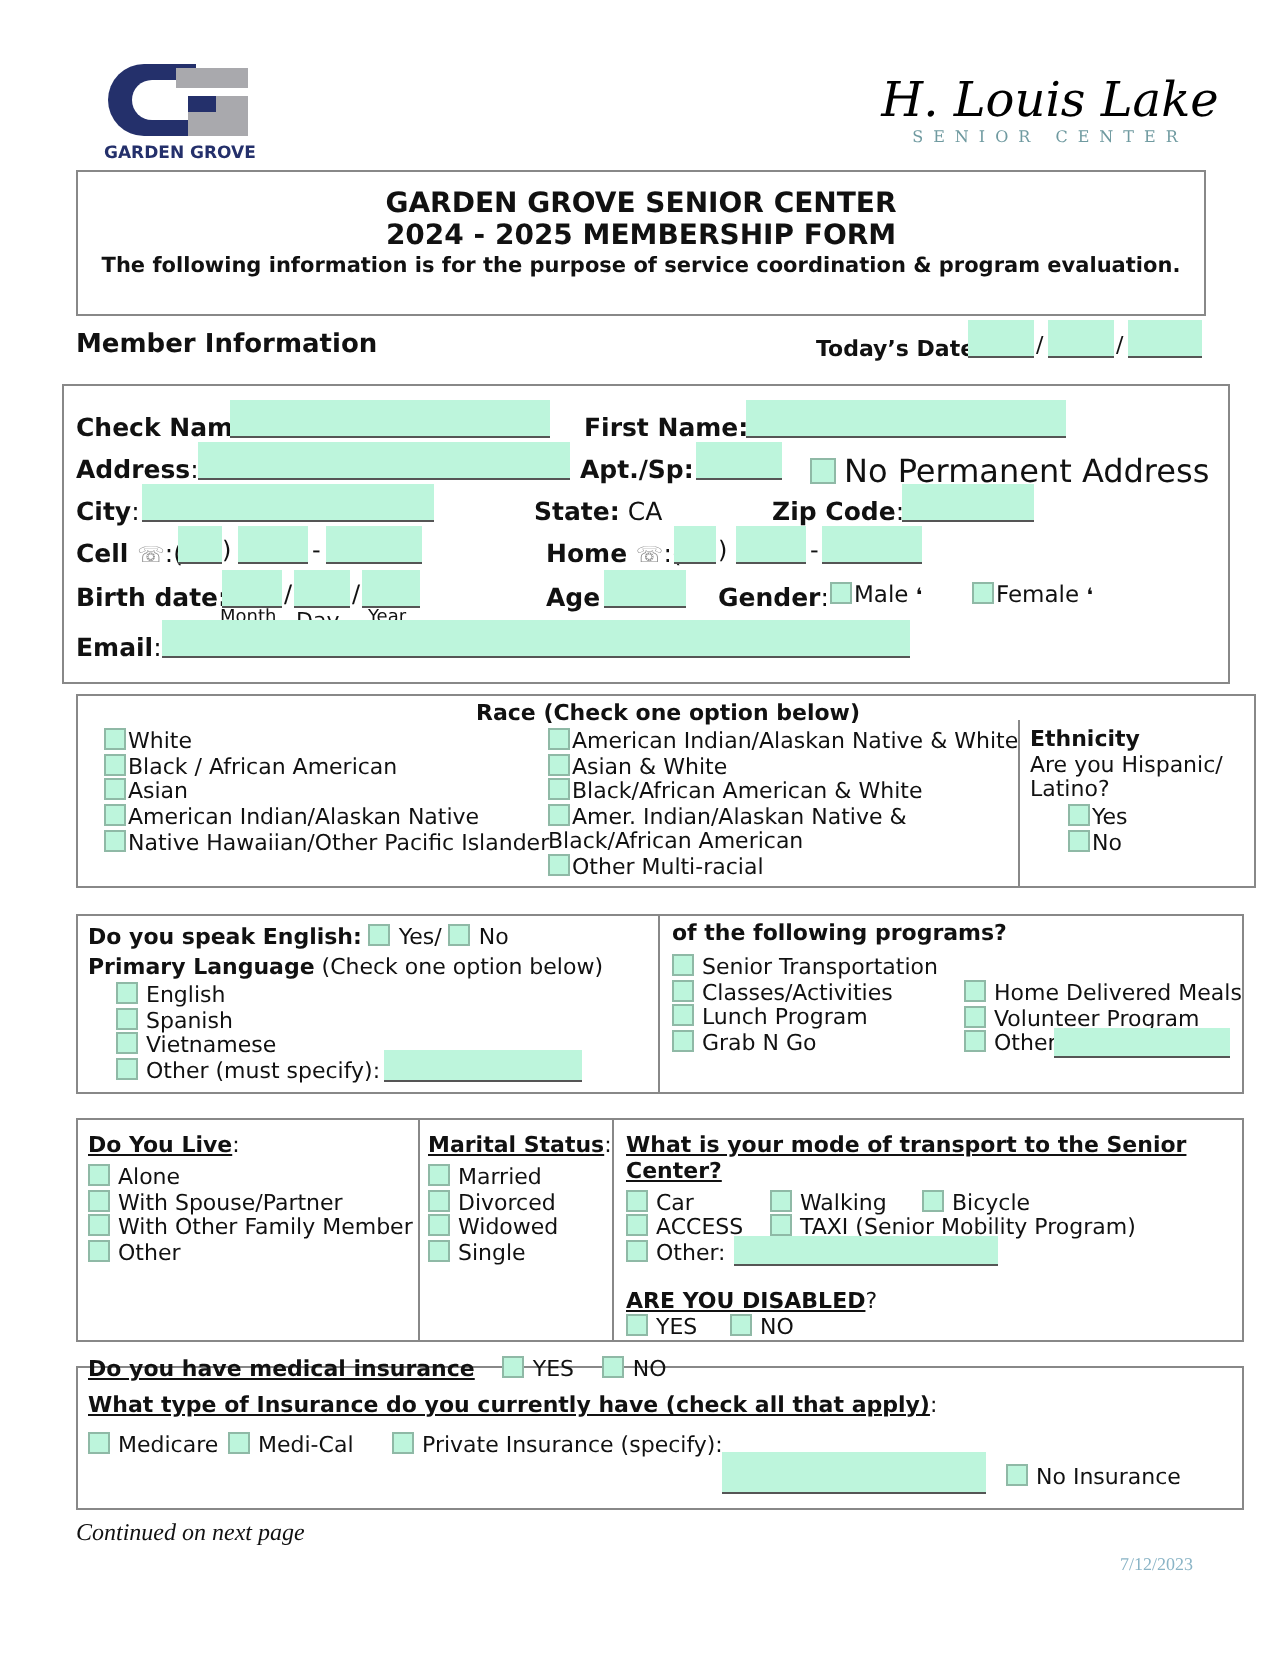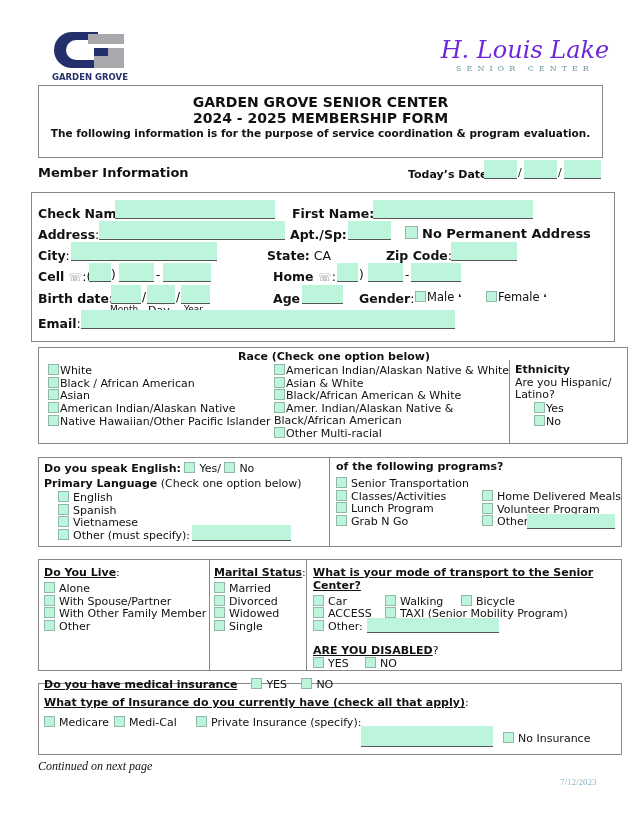--- a/index.html
+++ b/index.html
@@ -21,21 +21,21 @@
     <div style="position:absolute;left:0;top:0;width:44px;height:36px;border-radius:22px 0 0 22px;background:#24306b;"></div>
     <div style="position:absolute;left:12px;top:8px;width:40px;height:20px;background:#fff;border-radius:12px 0 0 12px;"></div>
     <div style="position:absolute;left:34px;top:2px;width:36px;height:10px;background:#a9a9ad;"></div>
     <div style="position:absolute;left:40px;top:16px;width:30px;height:20px;background:#a9a9ad;"></div>
     <div style="position:absolute;left:40px;top:16px;width:14px;height:8px;background:#24306b;"></div>
   </div>
   <div style="position:absolute;left:0;top:40px;font-size:8.5px;font-weight:bold;color:#24306b;white-space:nowrap;">GARDEN GROVE</div>
 </div>
 
 <div class="abs" style="left:440px;top:36px;width:170px;height:46px;text-align:center;">
-  <div style="font-family:'DejaVu Serif',serif;font-style:italic;font-size:24px;color:#6d28d9;line-height:28px;">H. Louis Lake</div>
+  <div style="font-family:'DejaVu Serif',serif;font-style:italic;font-size:24px;color:#000000;line-height:28px;">H. Louis Lake</div>
   <div style="font-family:'DejaVu Serif',serif;font-size:8px;letter-spacing:5px;color:#6f9aa0;">SENIOR CENTER</div>
 </div>
 
 <div class="box" style="left:38px;top:85px;width:565px;height:73px;text-align:center;">
   <div style="font-size:14px;font-weight:bold;margin-top:8px;line-height:16px;">GARDEN GROVE SENIOR CENTER</div>
   <div style="font-size:14px;font-weight:bold;line-height:17px;">2024 - 2025 MEMBERSHIP FORM</div>
   <div style="font-size:10.5px;font-weight:bold;line-height:13px;">The following information is for the purpose of service coordination &amp; program evaluation.</div>
 </div>
 
 <div class="abs lbl" style="left:38px;top:165px;font-size:13px;">Member Information</div>
@@ -50,21 +50,21 @@
 
 <div class="abs lbl" style="left:38px;top:206px;"><span>Check Name</span><span style="font-weight:normal">:</span></div>
 <div class="fld" style="left:115px;top:200px;width:160px;"></div>
 <div class="abs lbl" style="left:292px;top:206px;">First Name:</div>
 <div class="fld" style="left:373px;top:200px;width:160px;"></div>
 
 <div class="abs lbl" style="left:38px;top:227px;"><span>Address</span><span style="font-weight:normal">:</span></div>
 <div class="fld" style="left:99px;top:221px;width:186px;"></div>
 <div class="abs lbl" style="left:290px;top:227px;">Apt./Sp:</div>
 <div class="fld" style="left:348px;top:221px;width:43px;"></div>
-<div class="abs" style="left:405px;top:226px;font-size:13px;white-space:nowrap;font-weight:bold;"><span class="cb" style="width:13px;height:13px;"></span><span>No Permanent Address</span></div>
+<div class="abs" style="left:405px;top:226px;font-size:16px;white-space:nowrap;"><span class="cb" style="width:13px;height:13px;"></span><span>No Permanent Address</span></div>
 
 <div class="abs lbl" style="left:38px;top:248px;"><span>City</span><span style="font-weight:normal">:</span></div>
 <div class="fld" style="left:71px;top:242px;width:146px;"></div>
 <div class="abs" style="left:267px;top:248px;font-size:12.5px;"><b>State:</b> <span>CA</span></div>
 <div class="abs lbl" style="left:386px;top:248px;"><span>Zip Code</span><span style="font-weight:normal">:</span></div>
 <div class="fld" style="left:451px;top:242px;width:66px;"></div>
 
 <div class="abs lbl" style="left:38px;top:269px;"><span>Cell</span> <span style="font-weight:normal;color:#888;font-size:11px;">☏</span><span style="font-weight:normal">:(</span></div>
 <div class="fld" style="left:89px;top:263px;width:22px;"></div>
 <div class="abs" style="left:111px;top:268px;font-size:12px;">)</div>
@@ -94,21 +94,21 @@
 <div class="abs lbl" style="left:359px;top:291px;"><span>Gender</span><span style="font-weight:normal">:</span></div>
 <div class="abs" style="left:415px;top:290px;font-size:11.5px;white-space:nowrap;"><span class="cb" style="margin-right:1px;"></span><span>Male</span> <span style="font-size:10px;">❛</span></div>
 <div class="abs" style="left:486px;top:290px;font-size:11.5px;white-space:nowrap;"><span class="cb" style="margin-right:1px;"></span><span>Female</span> <span style="font-size:10px;">❛</span></div>
 
 <div class="abs lbl" style="left:38px;top:316px;"><span>Email</span><span style="font-weight:normal">:</span></div>
 <div class="fld" style="left:81px;top:310px;width:374px;"></div>
 
 <div class="box" style="left:38px;top:347px;width:590px;height:97px;"></div>
 <div class="abs" style="left:509px;top:360px;width:1px;height:84px;background:#888;"></div>
 <div class="abs" style="left:238px;top:350px;font-size:11px;font-weight:bold;">Race (Check one option below)</div>
-<div class="abs t11" style="left:48px;top:364px;">
+<div class="abs t11" style="left:40px;top:364px;padding-left:12px;">
   <div><span class="cb" style="margin-right:1px"></span><span>White</span></div>
   <div><span class="cb" style="margin-right:1px"></span><span>Black / African American</span></div>
   <div><span class="cb" style="margin-right:1px"></span><span>Asian</span></div>
   <div><span class="cb" style="margin-right:1px"></span><span>American Indian/Alaskan Native</span></div>
   <div><span class="cb" style="margin-right:1px"></span><span>Native Hawaiian/Other Pacific Islander</span></div>
 </div>
 <div class="abs t11" style="left:274px;top:364px;">
   <div><span class="cb" style="margin-right:1px"></span><span>American Indian/Alaskan Native &amp; White</span></div>
   <div><span class="cb" style="margin-right:1px"></span><span>Asian &amp; White</span></div>
   <div><span class="cb" style="margin-right:1px"></span><span>Black/African American &amp; White</span></div>

